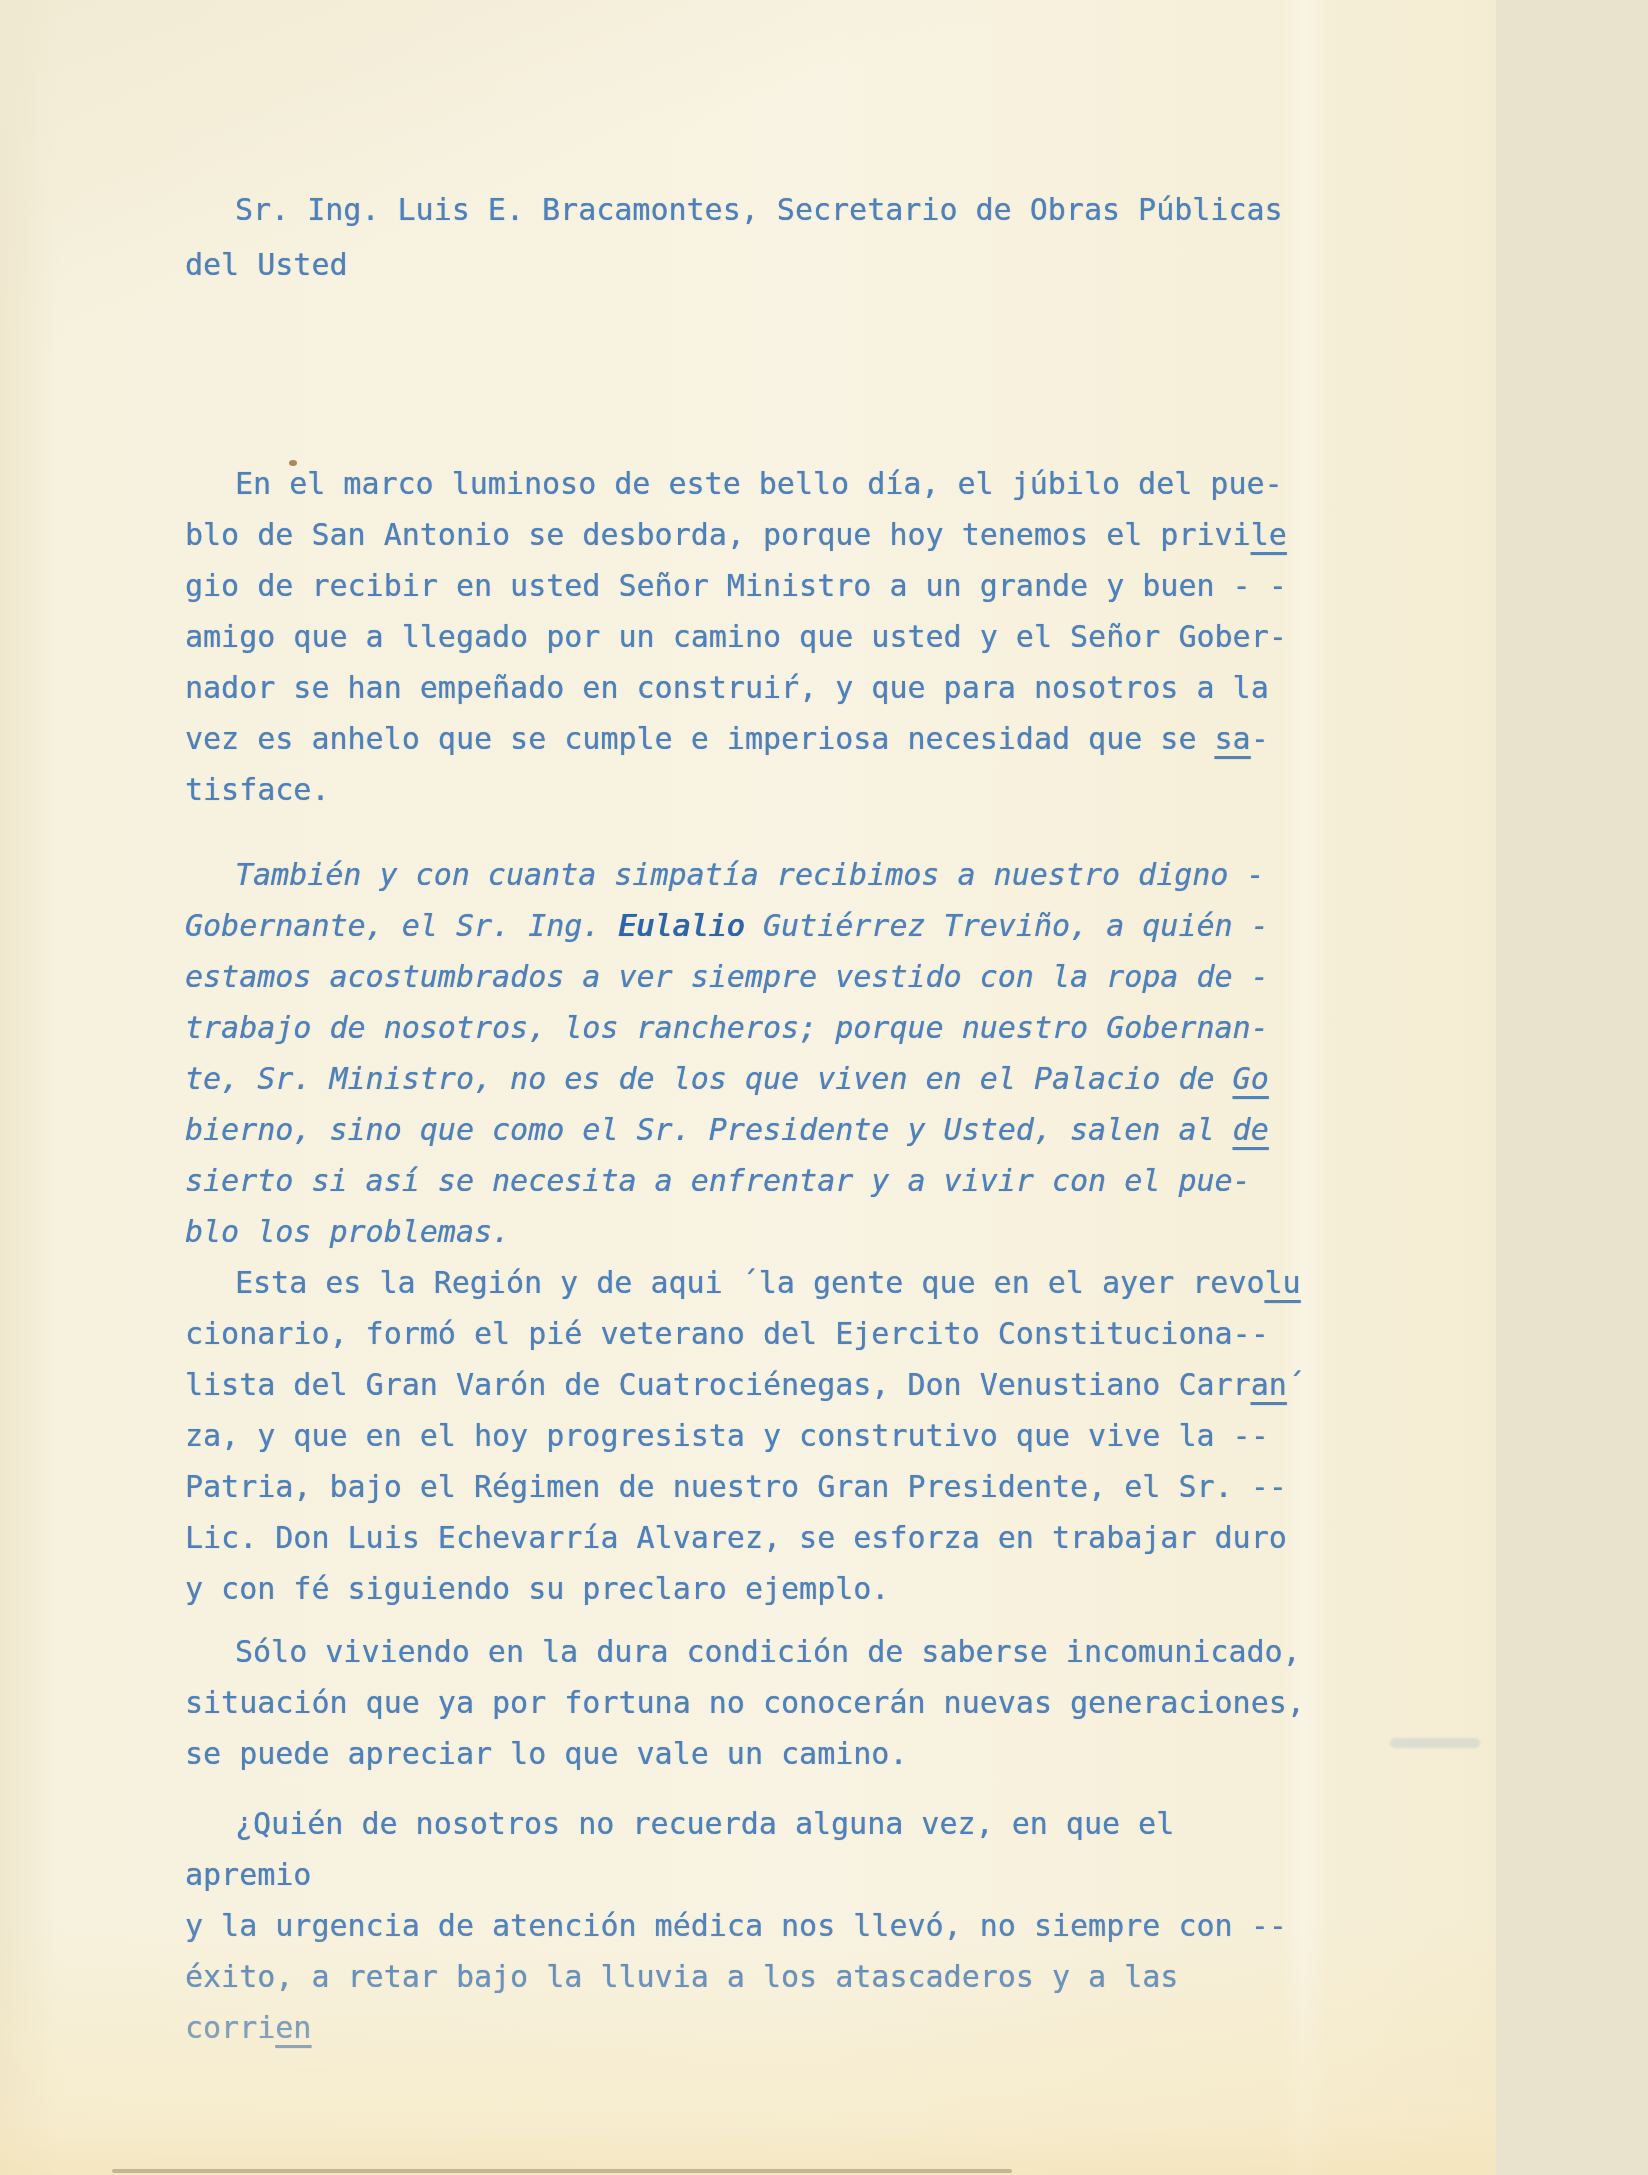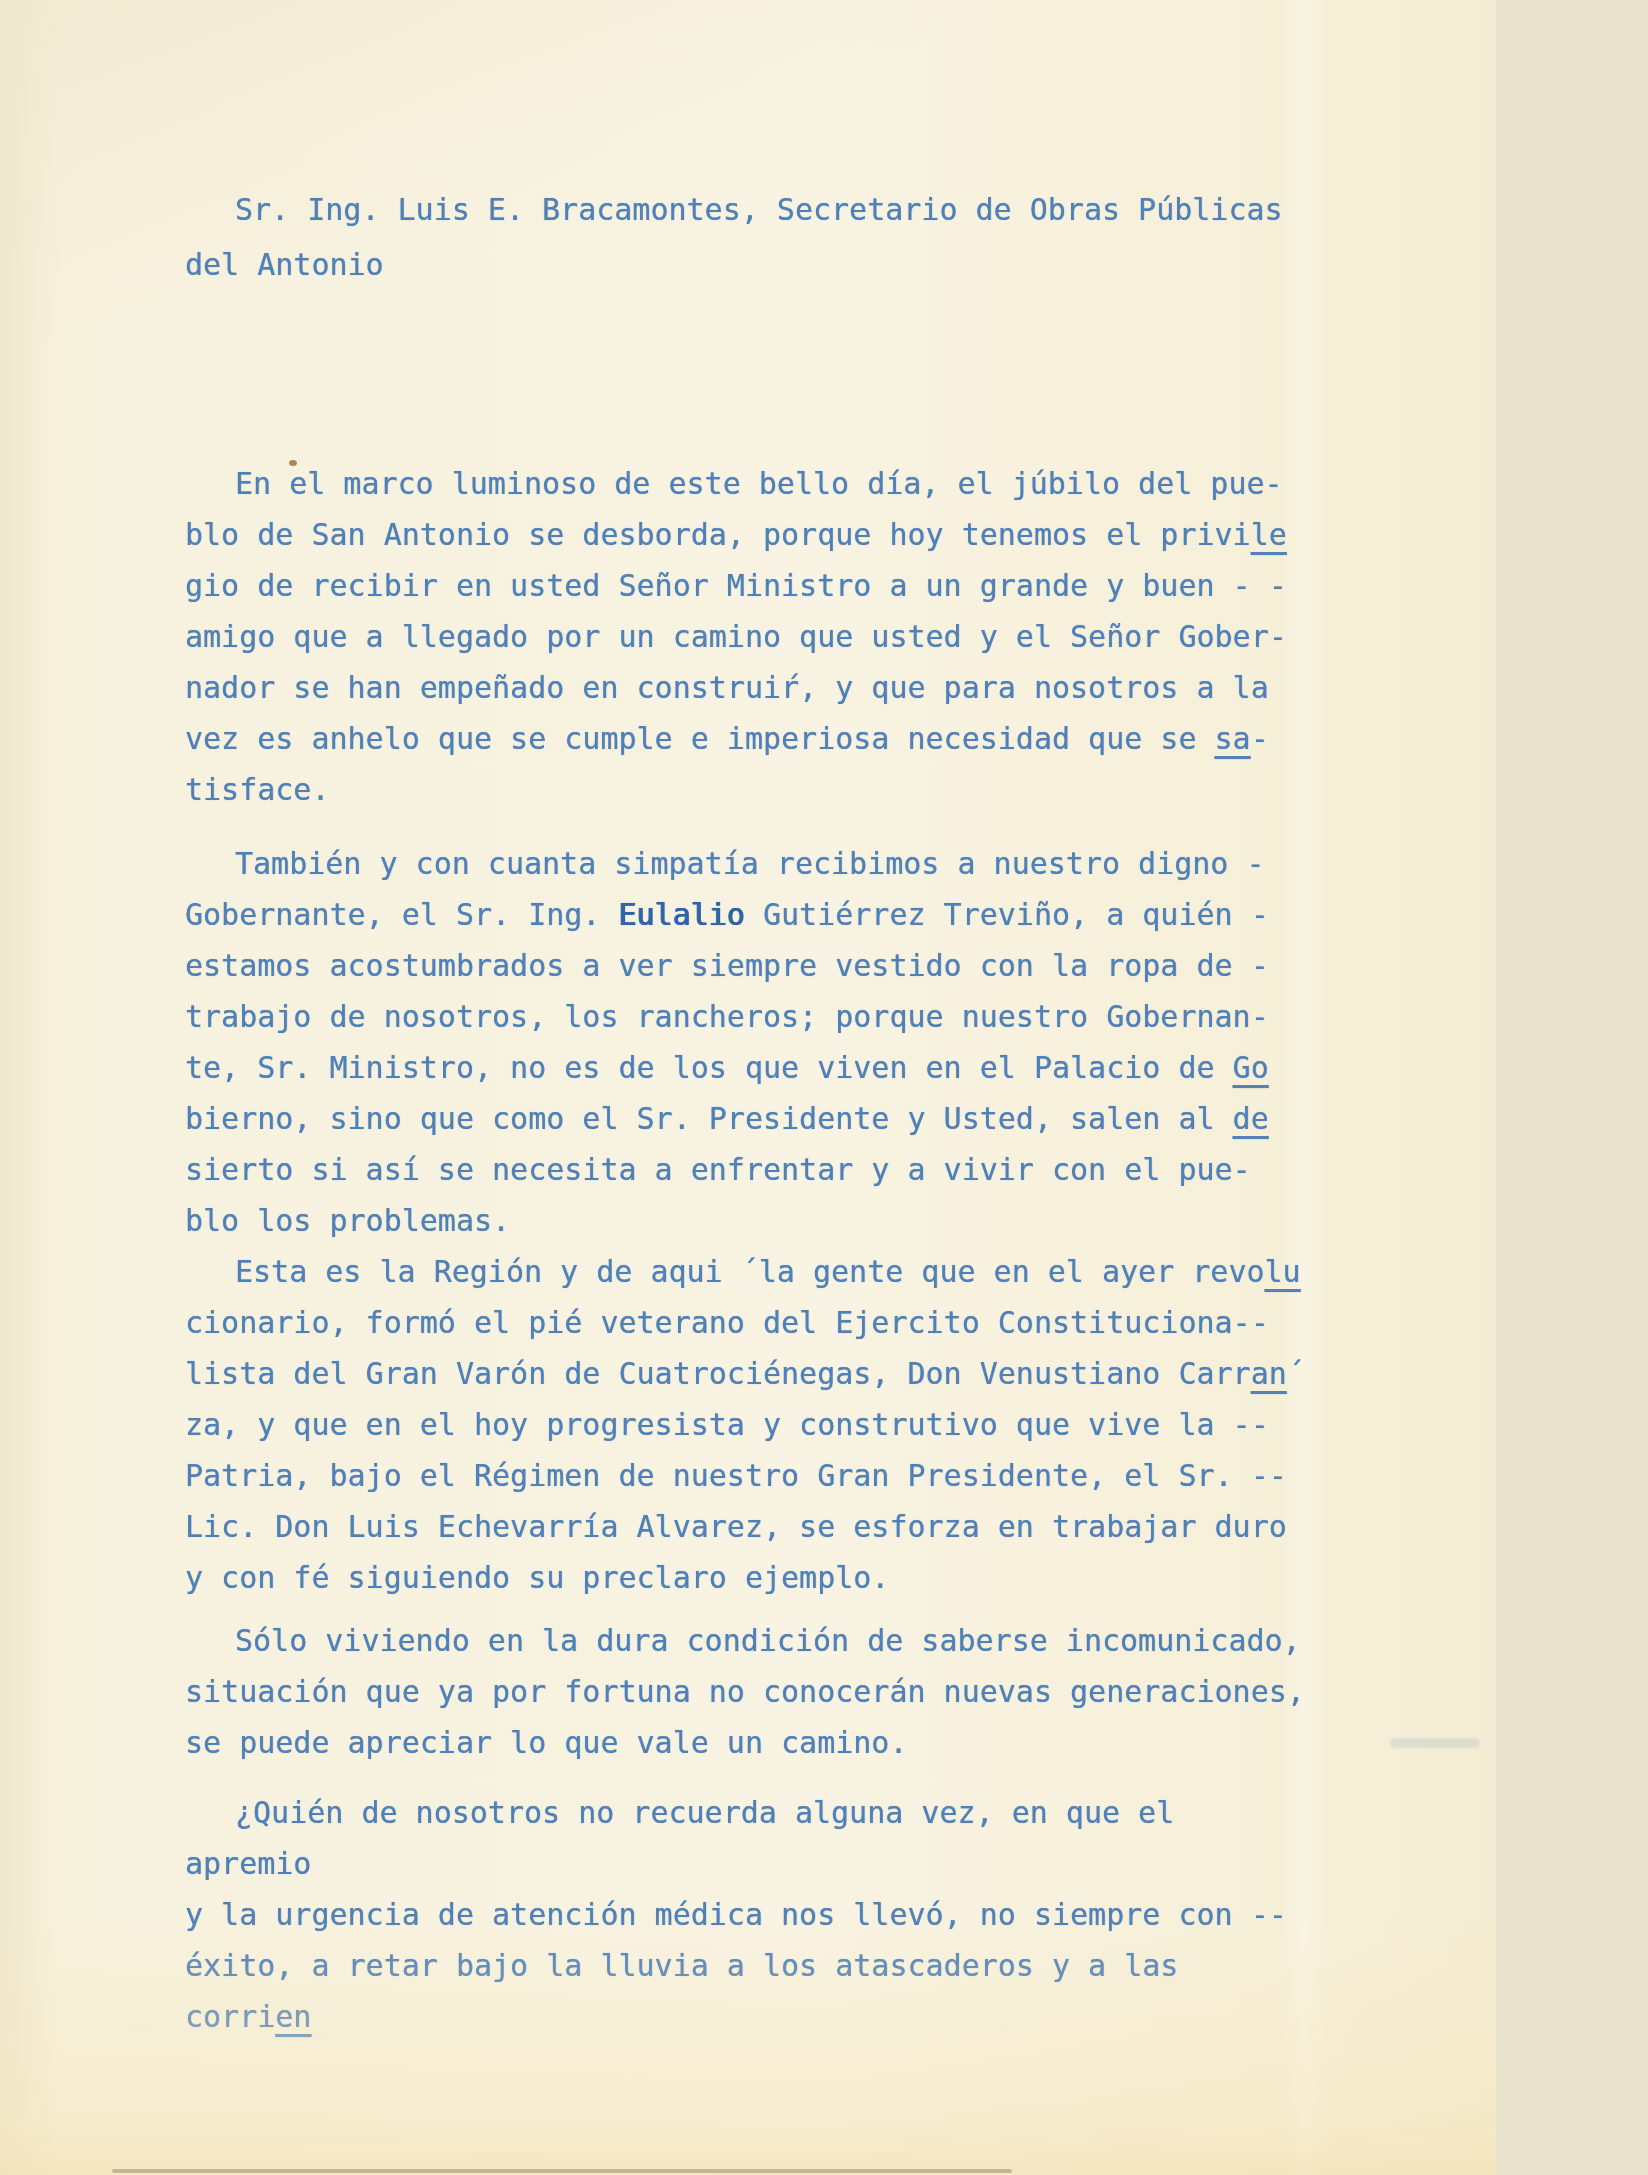--- a/index.html
+++ b/index.html
@@ -52,21 +52,21 @@
   }
   .line.first {
     text-indent: 50px;
   }
   .paragraphs {
     margin-top: 96px;
   }
   .para .line {
     line-height: 51px;
   }
-  .para.p1 { margin-top: 23px; }
+  .para.p1 { margin-top: 34px; font-style: italic; }
   .para.p2 { }
   .para.p3 { margin-top: 12px; }
   .para.p4 { margin-top: 19px; }
   
   .u {
     text-decoration: underline;
     text-decoration-thickness: 3px;
     text-underline-offset: 7px;
     text-decoration-color: rgba(74,124,180,0.85);
   }
@@ -116,20 +116,20 @@
     border-radius: 5px;
     filter: blur(1px);
   }
 </style>
 </head>
 <body>
 
 <div class="page">
   <div class="scan-streak"></div>
   <div class="content">
-    <div class="header"><div class="line first">Sr. Ing. Luis E. Bracamontes, Secretario de Obras Públicas</div><div class="line">del Antonio</div></div>
+    <div class="header"><div class="line first">Sr. Ing. Luis E. Bracamontes, Secretario de Obras Públicas</div><div class="line">del Usted</div></div>
     <div class="paragraphs"><div class="para p0"><div class="line first"><span>En el marco luminoso de este bello día, el júbilo del pue-</span></div><div class="line"><span>blo de San Antonio se desborda, porque hoy tenemos el privi</span><span class="u">le</span></div><div class="line"><span>gio de recibir en usted Señor Ministro a un grande y buen - -</span></div><div class="line"><span>amigo que a llegado por un camino que usted y el Señor Gober-</span></div><div class="line"><span>nador se han empeñado en construiŕ, y que para nosotros a la</span></div><div class="line"><span>vez es anhelo que se cumple e imperiosa necesidad que se </span><span class="u">sa</span><span>-</span></div><div class="line"><span>tisface.</span></div></div><div class="para p1"><div class="line first"><span>También y con cuanta simpatía recibimos a nuestro digno -</span></div><div class="line"><span>Gobernante, el Sr. Ing. </span><span class="b">Eulalio</span><span> Gutiérrez Treviño, a quién -</span></div><div class="line"><span>estamos acostumbrados a ver siempre vestido con la ropa de -</span></div><div class="line"><span>trabajo de nosotros, los rancheros; porque nuestro Gobernan-</span></div><div class="line"><span>te, Sr. Ministro, no es de los que viven en el Palacio de </span><span class="u">Go</span></div><div class="line"><span>bierno, sino que como el Sr. Presidente y Usted, salen al </span><span class="u">de</span></div><div class="line"><span>sierto si así se necesita a enfrentar y a vivir con el pue-</span></div><div class="line"><span>blo los problemas.</span></div></div><div class="para p2"><div class="line first"><span>Esta es la Región y de aqui ´la gente que en el ayer revo</span><span class="u">lu</span></div><div class="line"><span>cionario, formó el pié veterano del Ejercito Constituciona--</span></div><div class="line"><span>lista del Gran Varón de Cuatrociénegas, Don Venustiano Carr</span><span class="u">an</span><span>´</span></div><div class="line"><span>za, y que en el hoy progresista y construtivo que vive la --</span></div><div class="line"><span>Patria, bajo el Régimen de nuestro Gran Presidente, el Sr. --</span></div><div class="line"><span>Lic. Don Luis Echevarría Alvarez, se esforza en trabajar duro</span></div><div class="line"><span>y con fé siguiendo su preclaro ejemplo.</span></div></div><div class="para p3"><div class="line first"><span>Sólo viviendo en la dura condición de saberse incomunicado,</span></div><div class="line"><span>situación que ya por fortuna no conocerán nuevas generaciones,</span></div><div class="line"><span>se puede apreciar lo que vale un camino.</span></div></div><div class="para p4"><div class="line first"><span>¿Quién de nosotros no recuerda alguna vez, en que el apremio</span></div><div class="line"><span>y la urgencia de atención médica nos llevó, no siempre con --</span></div><div class="line"><span>éxito, a retar bajo la lluvia a los atascaderos y a las corri</span><span class="u">en</span></div></div></div>
   </div>
   <div class="speck-brown"></div>
   <div class="speck-orange"></div>
   <div class="smudge"></div>
   <div class="bottom-edge"></div>
 </div>
 
 </body></html>

